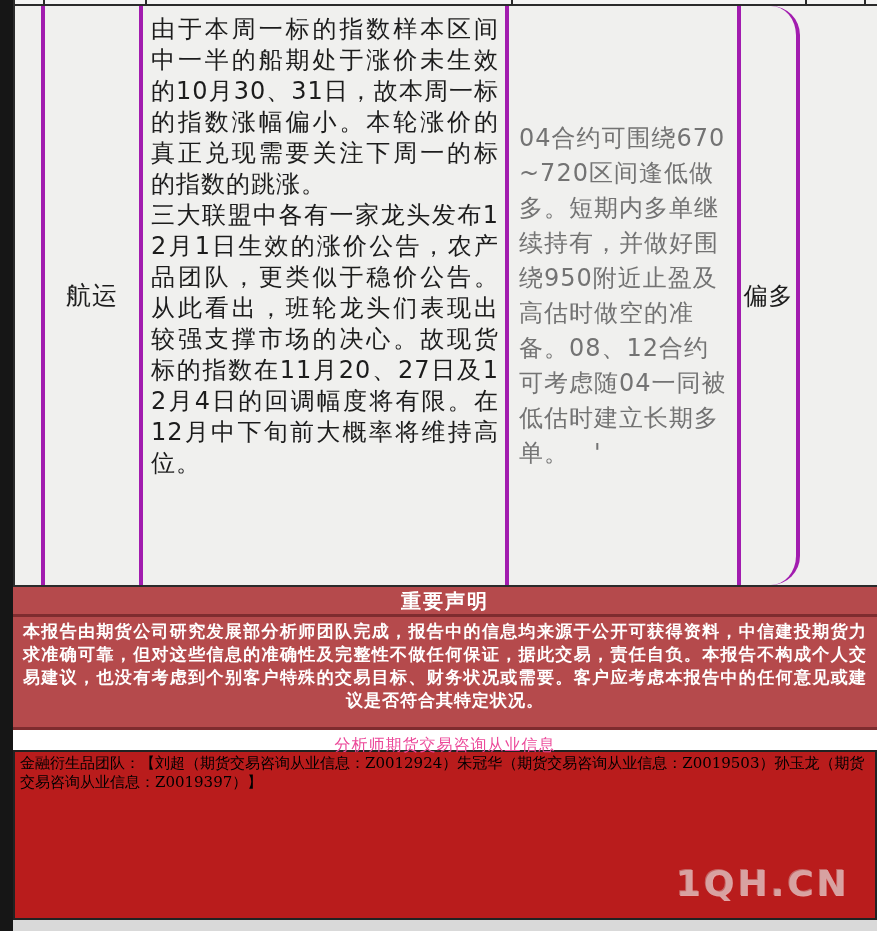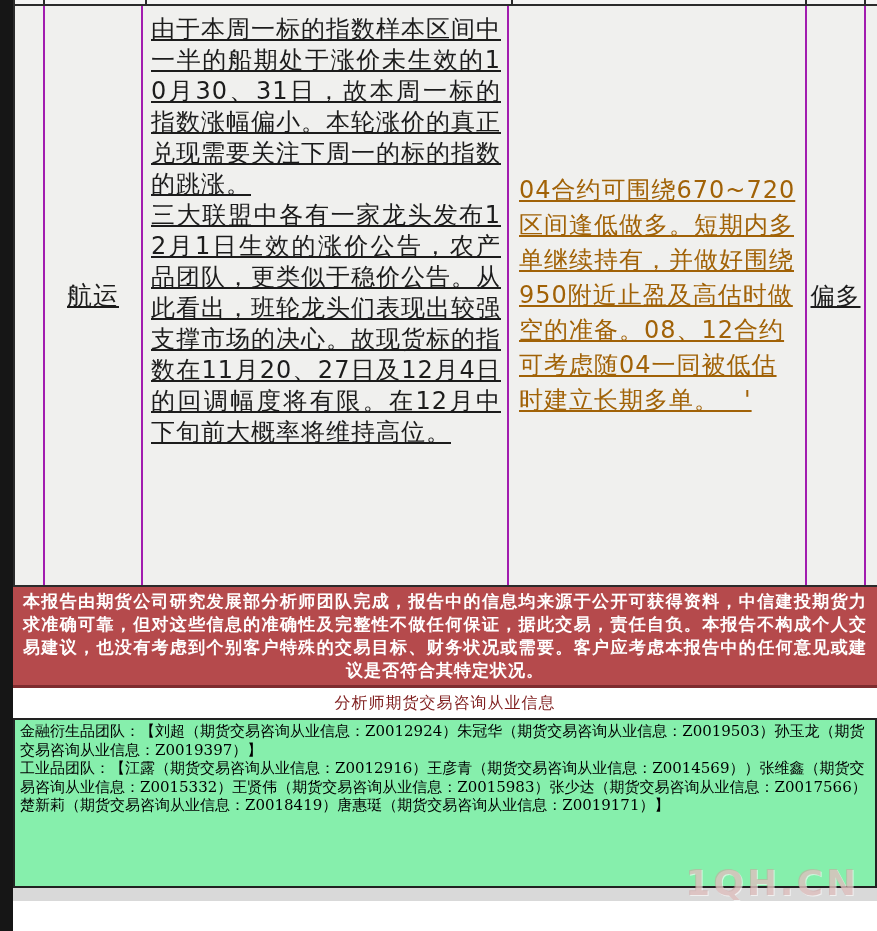--- a/index.html
+++ b/index.html
@@ -14,59 +14,59 @@
   
   .sliver { display:flex; height:4px; background:#f5f5f4; border-left:2px solid #2b2b2b; }
   .sliver .s { border-right:2px solid #2b2b2b; height:4px; }
   .s0{width:30px;} .s1{width:102px;} .s2{width:366px;} .s3{width:294px;} .s4{width:59px;}
 
   
   .trow {
     display:flex; height:583px; background:#f0f0ee;
     border-top:2px solid #2b2b2b; border-bottom:2px solid #2b2b2b; border-left:2px solid #2b2b2b;
   }
-  .cell { border-right:2px solid #a21caf; height:100%;text-decoration:underline; }
+  .cell { border-right:4px solid #a21caf; height:100%; }
   .c0 { width:30px; }
   .c1 { width:98px; display:flex; align-items:center; justify-content:center;
         font-size:25px; letter-spacing:1px; color:#1c1c1c; }
   .c2 { width:366px; padding:8px 6px 0 8px; font-size:24px; line-height:31px;
         letter-spacing:1px; word-break:break-all; text-align:justify; color:#1c1c1c; }
   .c2 p { margin:0; }
-  .c3 { width:298px; display:flex; flex-direction:column; justify-content:center;
+  .c3 { width:232px; display:flex; flex-direction:column; justify-content:center;
         padding:0 6px 0 10px; font-size:24px; line-height:35px; letter-spacing:1px;
-        word-break:break-all; color:#a16207; }
+        word-break:break-all; color:#737373; }
   .c4 { width:59px; display:flex; align-items:center; justify-content:center;
-        font-size:24px; letter-spacing:1px; color:#1c1c1c; }
+        font-size:24px; letter-spacing:1px; color:#1c1c1c;border-radius:29px; }
 
   
   .notice-title {
     background:#b54a4c; color:#ffffff; font-weight:bold; text-align:center;
     font-size:20px; line-height:26px; padding:1px 0 0 0; height:30px;
     border-bottom:3px solid #7e2c2f; letter-spacing:2px;
   }
   .notice-body {
     background:#b54a4c; color:#ffffff; font-weight:bold; font-size:17px; line-height:23px;
-    padding:3px 10px 3px 10px; height:101px; border-bottom:3px solid #7e2c2f;
+    padding:3px 10px 3px 10px; height:113px; border-bottom:3px solid #7e2c2f;
     text-align:justify; text-align-last:center; word-break:break-all; letter-spacing:1px;
   }
 
   
   .analyst-header {
-    background:#ffffff; color:#7f1d1d; text-align:center; font-size:16px;
-    height:30px; line-height:30px; letter-spacing:1px;
+    background:#ffffff; color:#ec4899; text-align:center; font-size:16px;
+    height:20px; line-height:30px; letter-spacing:1px;
   }
   .analyst-box {
-    background:#86efac; border:2px solid #222; height:170px; padding:2px 5px;
+    background:#b91c1c; border:2px solid #222; height:170px; padding:2px 5px;
     font-family:"DejaVu Serif", serif; font-size:15px; line-height:18.5px;
     word-break:break-all; color:#000; text-align:left;
   }
   .bottom-band { height:13px; background:#d9d9d9; }
 
   .watermark {
-    position:absolute; right:18px; top:862px; font-size:36px; font-weight:bold;
+    position:absolute; right:28px; top:862px; font-size:36px; font-weight:bold;
     color:rgba(205,160,158,0.55); letter-spacing:3px; pointer-events:none;
     font-family:"DejaVu Sans", sans-serif; text-shadow:1px 1px 0 rgba(255,255,255,0.6);
   }
 </style>
 </head>
 <body>
 
 <div class="page">
   <div class="black-strip"></div>
 
@@ -90,26 +90,26 @@
         <p>三大联盟中各有一家龙头发布12月1日生效的涨价公告，农产品团队，更类似于稳价公告。从此看出，班轮龙头们表现出较强支撑市场的决心。故现货标的指数在11月20、27日及12月4日的回调幅度将有限。在12月中下旬前大概率将维持高位。</p>
       </div>
       <div class="cell c3">
         <span>04合约可围绕670~720区间逢低做多。短期内多单继续持有，并做好围绕950附近止盈及高估时做空的准备。08、12合约可考虑随04一同被低估时建立长期多单。　'</span>
       </div>
       <div class="cell c4">
         <span>偏多</span>
       </div>
     </div>
 
+    <div class="notice-title">重要声明</div>
     <div class="notice-body">本报告由期货公司研究发展部分析师团队完成，报告中的信息均来源于公开可获得资料，中信建投期货力求准确可靠，但对这些信息的准确性及完整性不做任何保证，据此交易，责任自负。本报告不构成个人交易建议，也没有考虑到个别客户特殊的交易目标、财务状况或需要。客户应考虑本报告中的任何意见或建议是否符合其特定状况。</div>
 
     <div class="analyst-header">分析师期货交易咨询从业信息</div>
 
     <div class="analyst-box">
       <div>金融衍生品团队：【刘超（期货交易咨询从业信息：Z0012924）朱冠华（期货交易咨询从业信息：Z0019503）孙玉龙（期货交易咨询从业信息：Z0019397）】</div>
-      <div>工业品团队：【江露（期货交易咨询从业信息：Z0012916）王彦青（期货交易咨询从业信息：Z0014569））张维鑫（期货交易咨询从业信息：Z0015332）王贤伟（期货交易咨询从业信息：Z0015983）张少达（期货交易咨询从业信息：Z0017566）楚新莉（期货交易咨询从业信息：Z0018419）唐惠珽（期货交易咨询从业信息：Z0019171）】</div>
     </div>
 
     <div class="bottom-band"></div>
   </div>
 
   <div class="watermark">1QH.CN</div>
 </div>
 
 </body></html>

